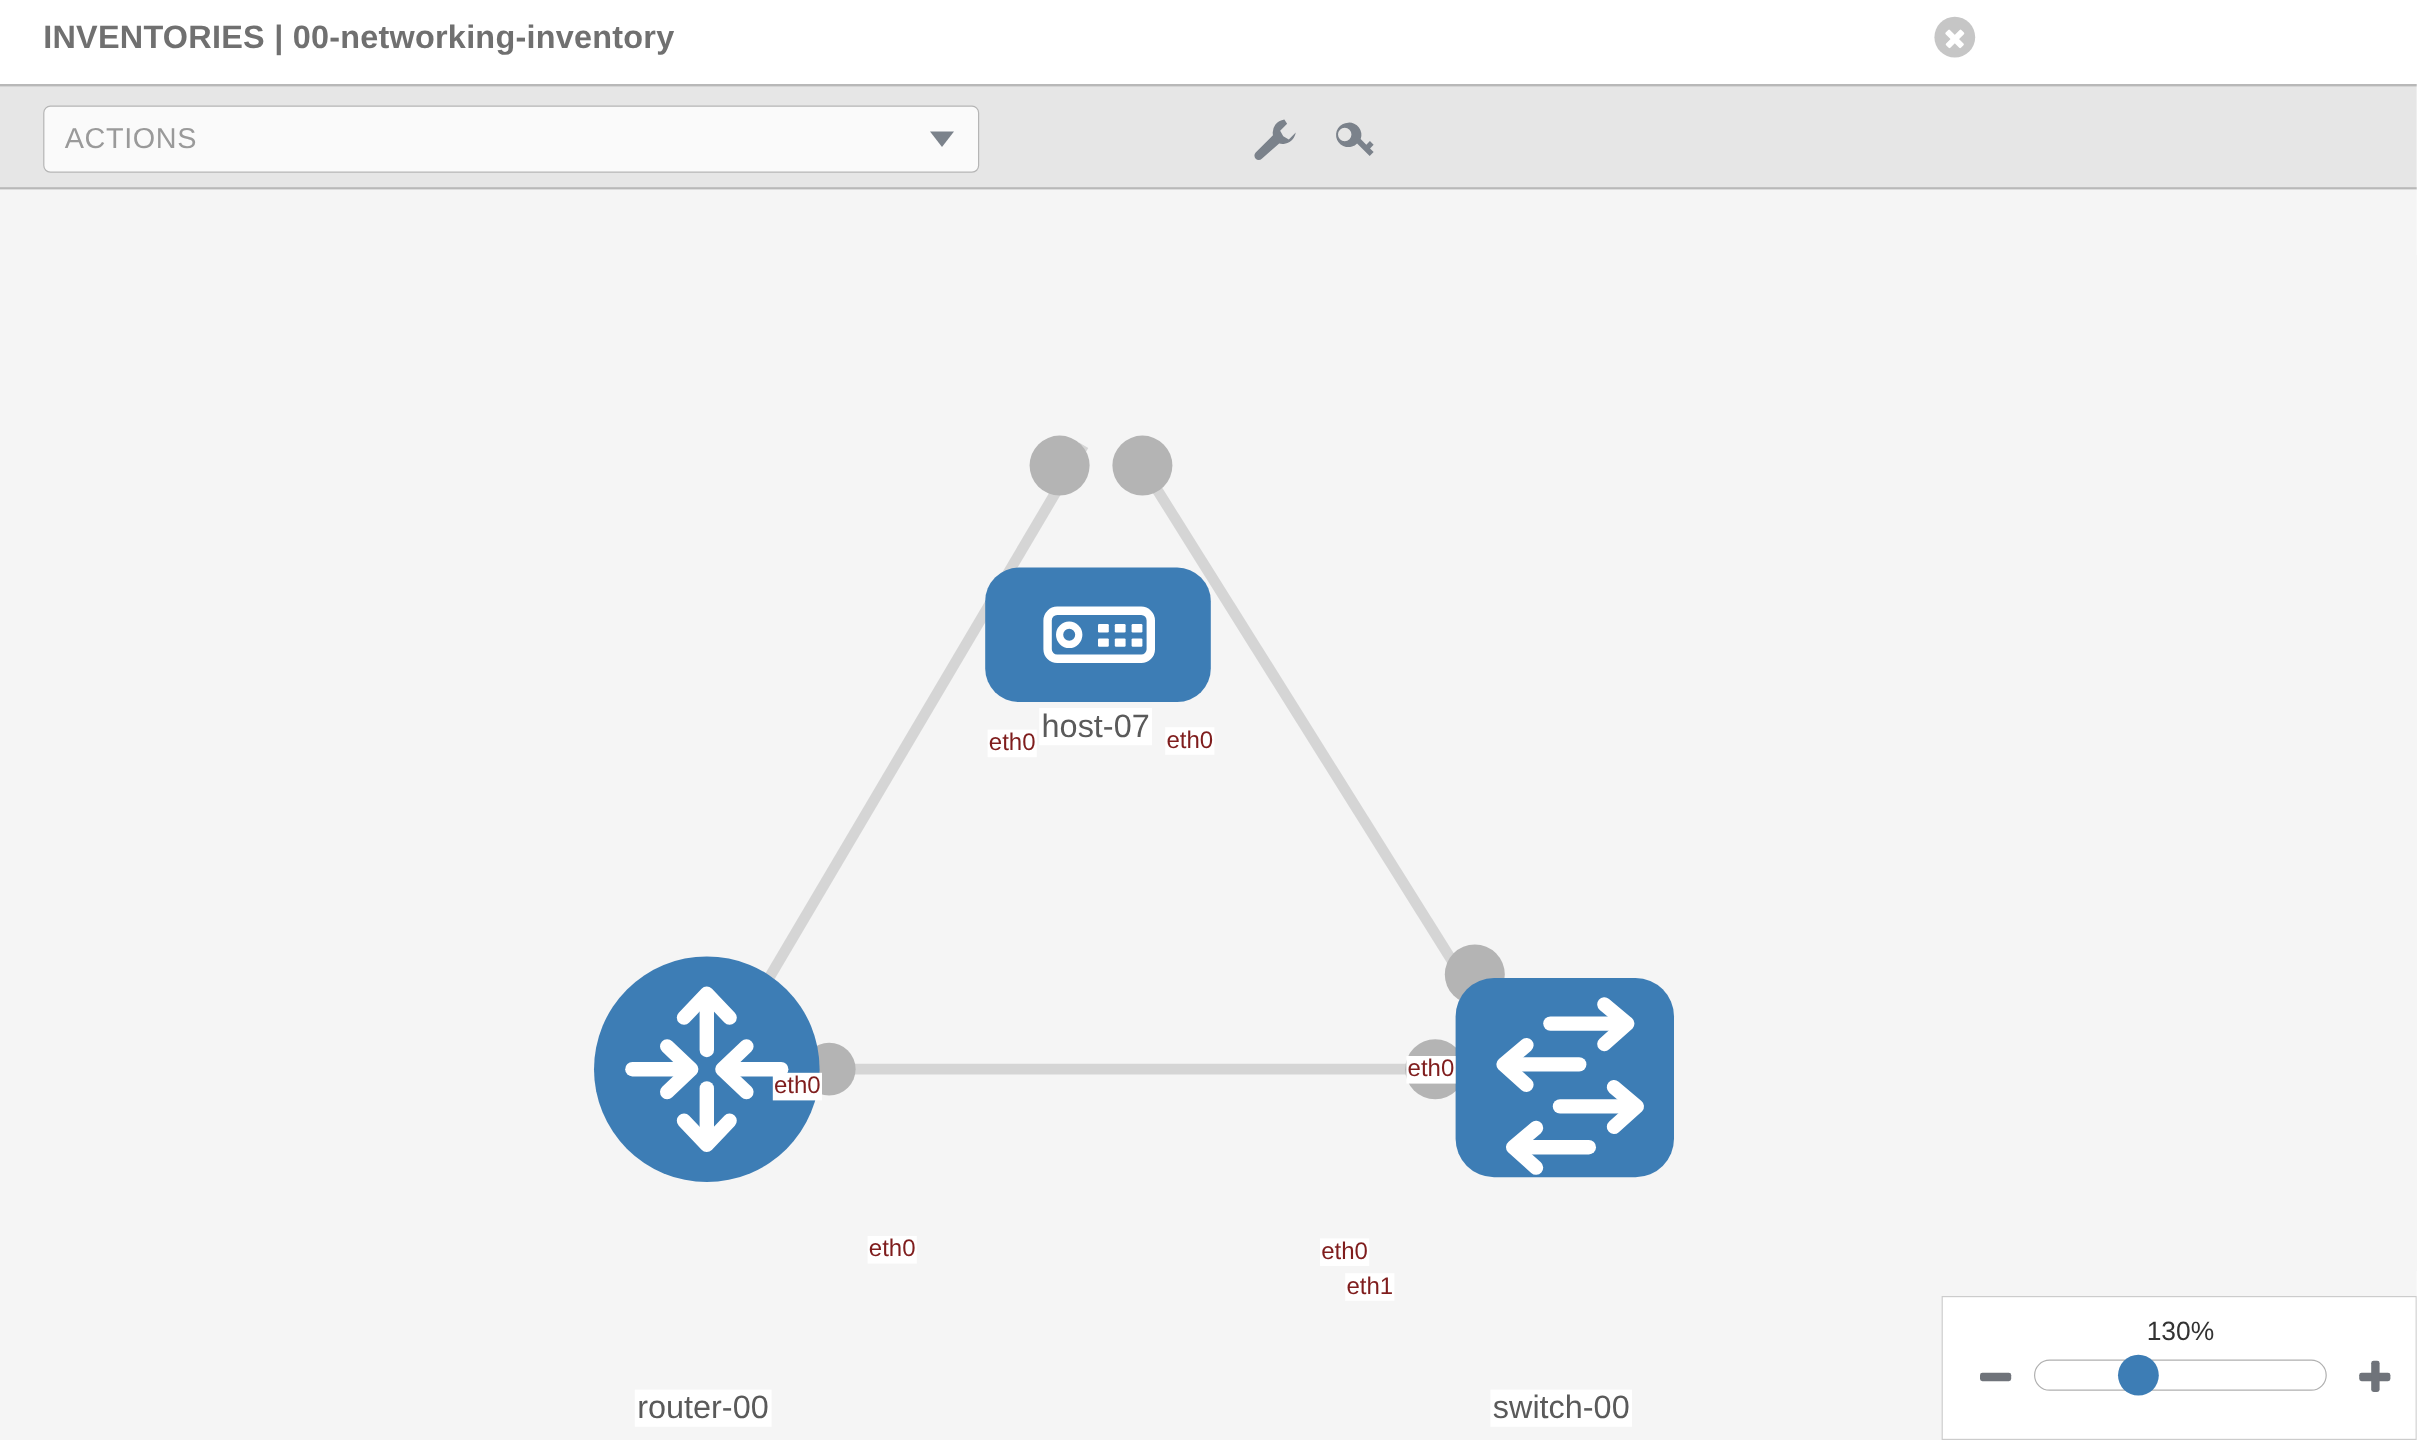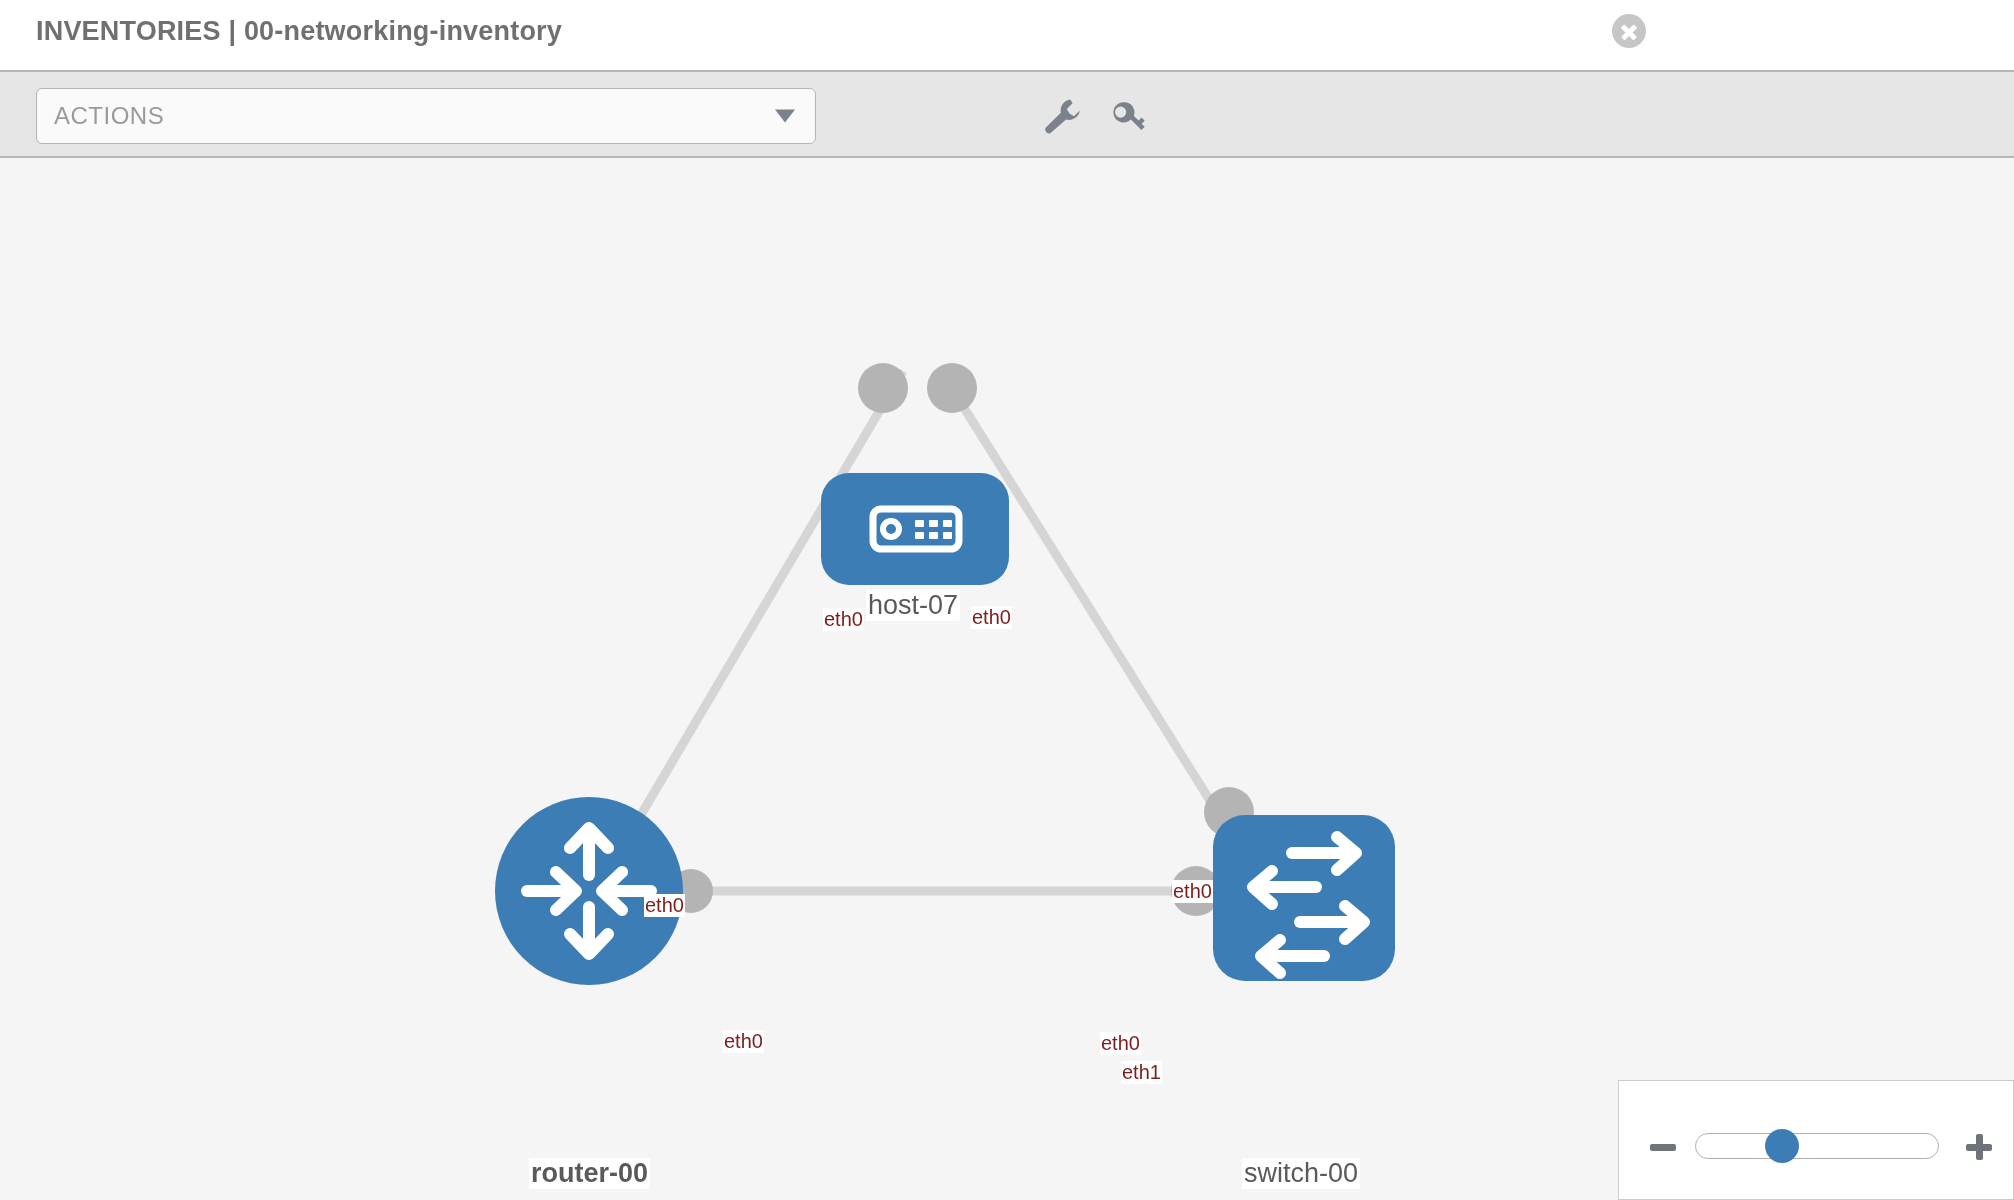--- a/index.html
+++ b/index.html
@@ -311,34 +311,35 @@
         <line x1="1300" y1="764" x2="1360" y2="764"></line>
         <polyline points="1345,748 1364,764 1345,781"></polyline>
 
         <line x1="1264" y1="798" x2="1324" y2="798"></line>
         <polyline points="1280,782 1261,798 1280,815"></polyline>
       </g>
     </g>
   </svg>
 
   <div class="node-label" style="left:866px; top:432px;">host-07</div>
-  <div class="node-label" style="left:529px; top:1000px;font-weight:bold;">router-00</div>
+  <div class="node-label" style="left:529px; top:1000px;">router-00</div>
   <div class="node-label" style="left:1242px; top:1000px;text-align:right;">switch-00</div>
 
   <div class="iface-label" style="left:823px; top:450px;">eth0</div>
   <div class="iface-label" style="left:971px; top:448px;">eth0</div>
   <div class="iface-label" style="left:644px; top:736px;">eth0</div>
   <div class="iface-label" style="left:1172px; top:722px;">eth0</div>
   <div class="iface-label" style="left:723px; top:872px;">eth0</div>
   <div class="iface-label" style="left:1100px; top:874px;">eth0</div>
   <div class="iface-label" style="left:1121px; top:872px;margin-top:31px;">eth1</div>
 
 </div>
 
 <div class="zoom-panel">
+  <div class="zoom-value">130%</div>
 
   <div class="zoom-minus">
     <div class="bar-h"></div>
   </div>
 
   <div class="zoom-track"></div>
   <div class="zoom-thumb"></div>
 
   <div class="zoom-plus">
     <div class="bar-h"></div>

